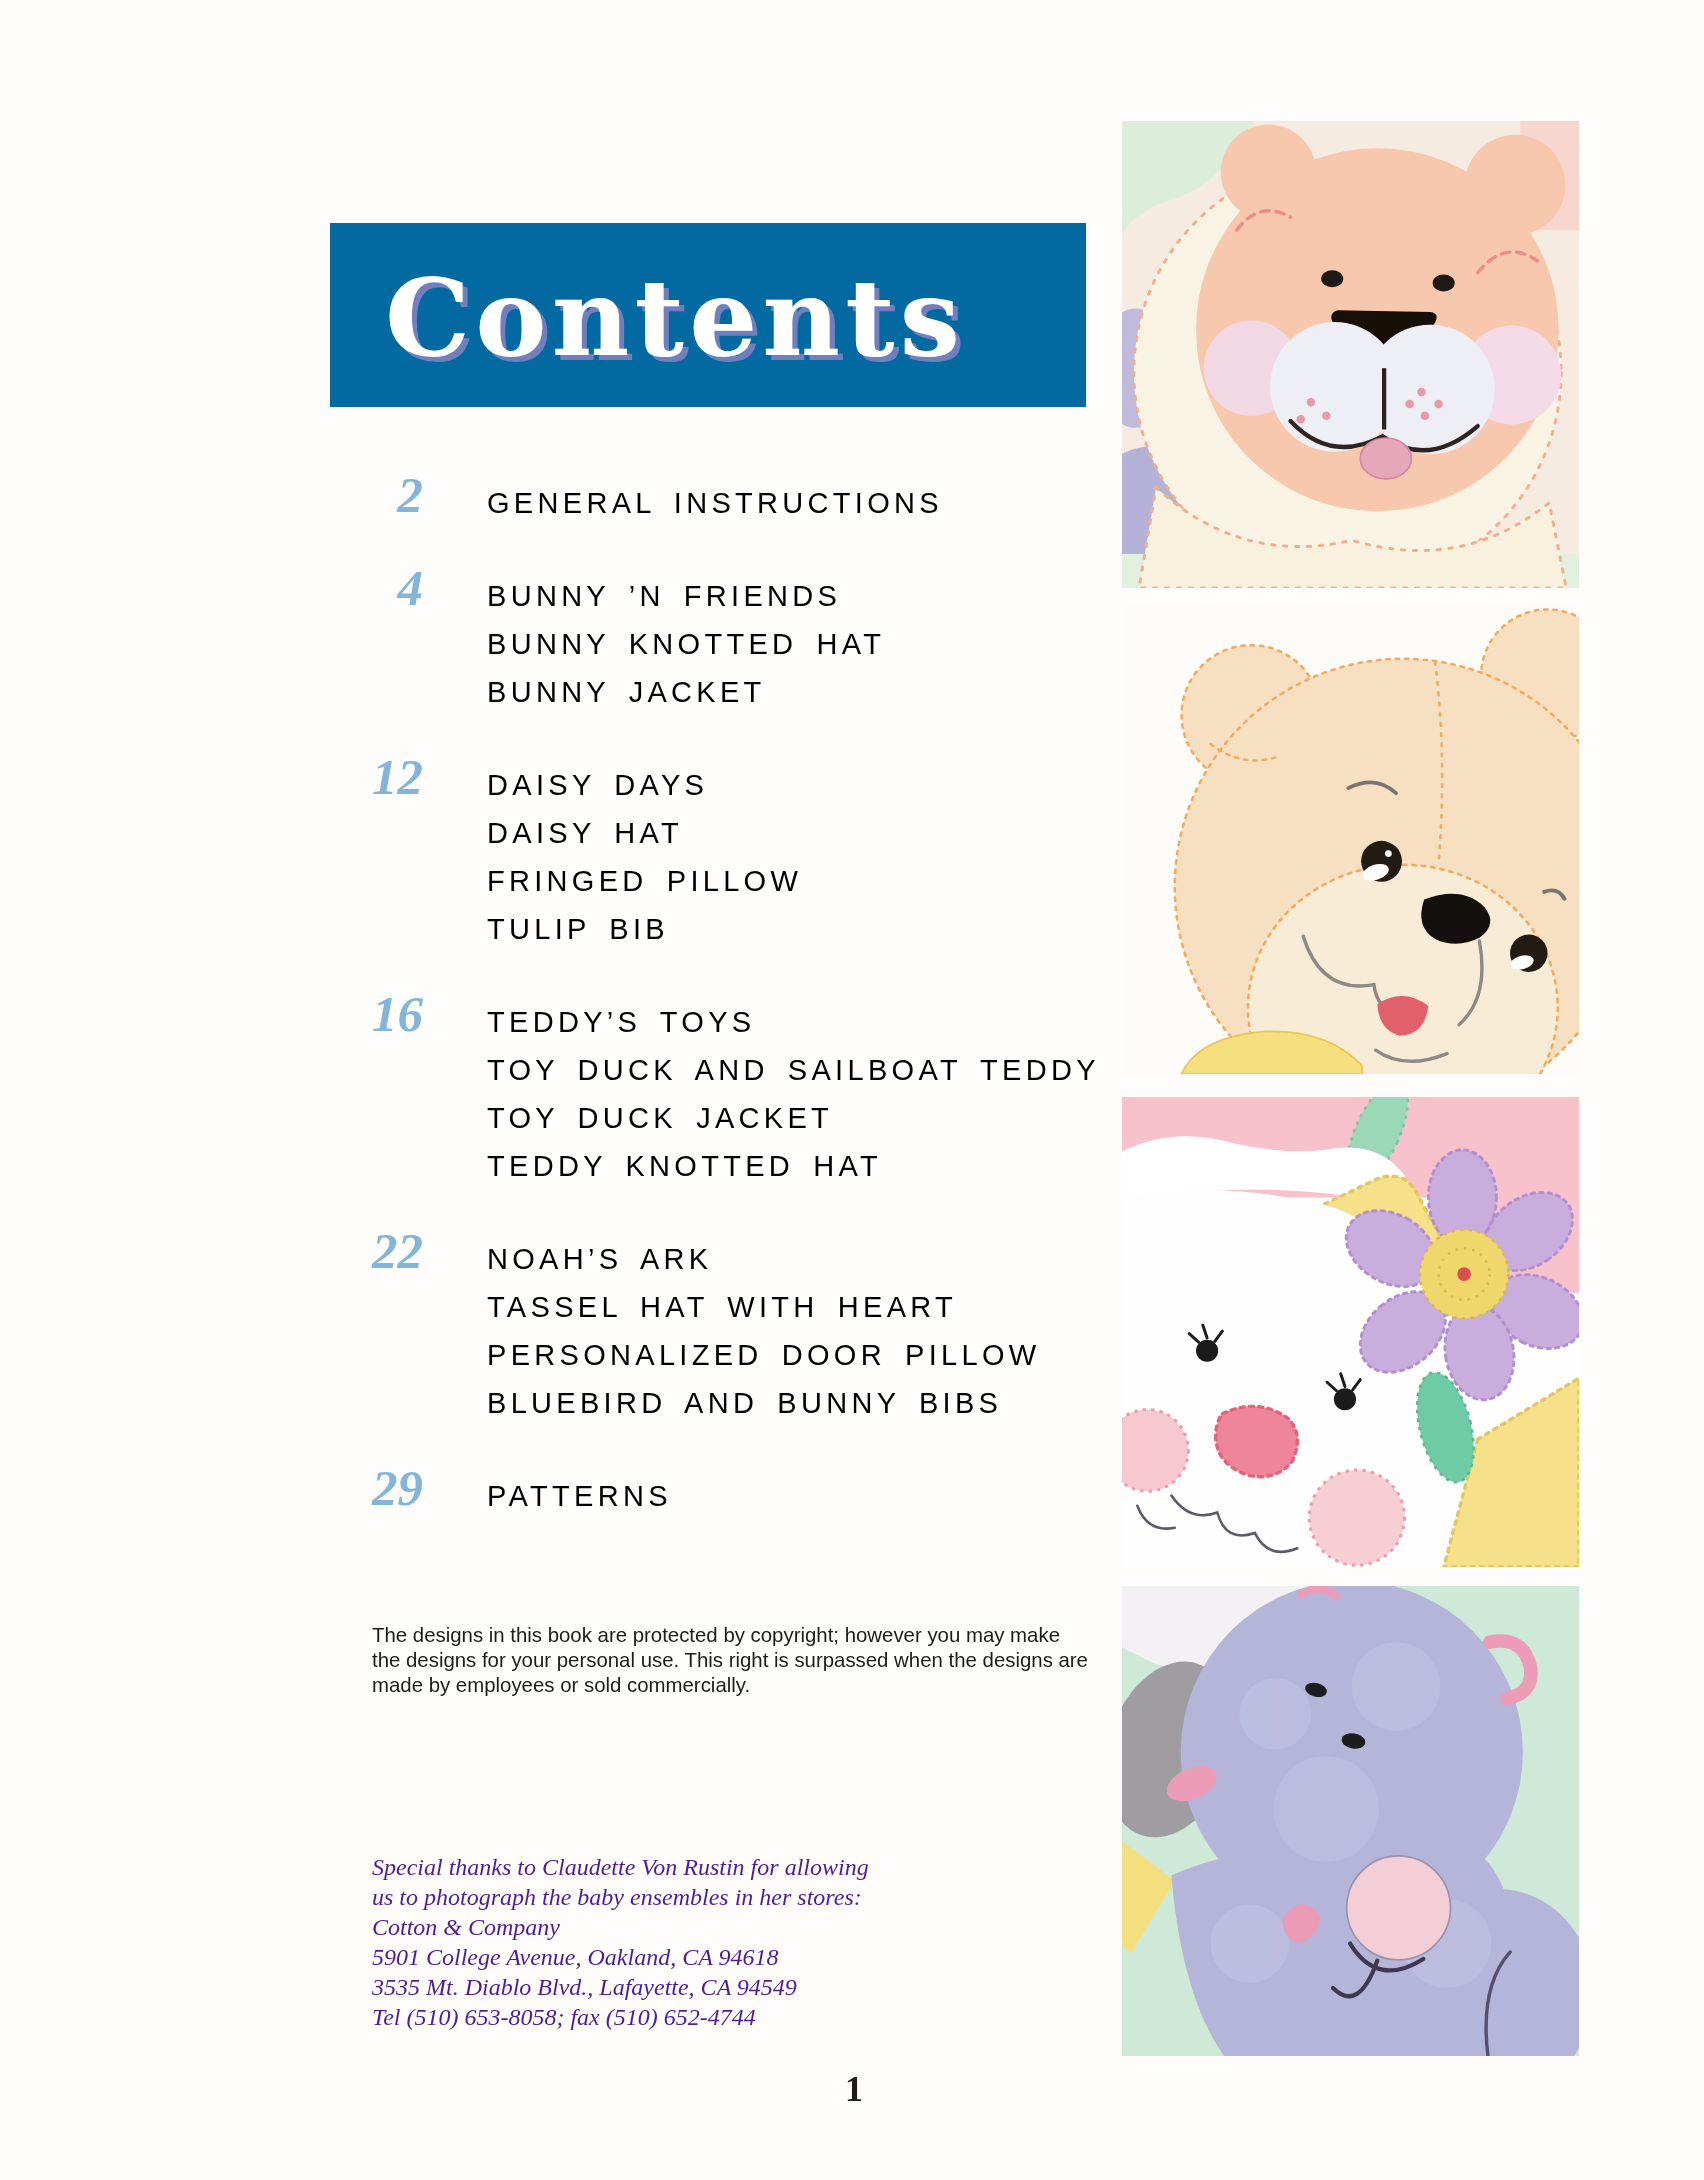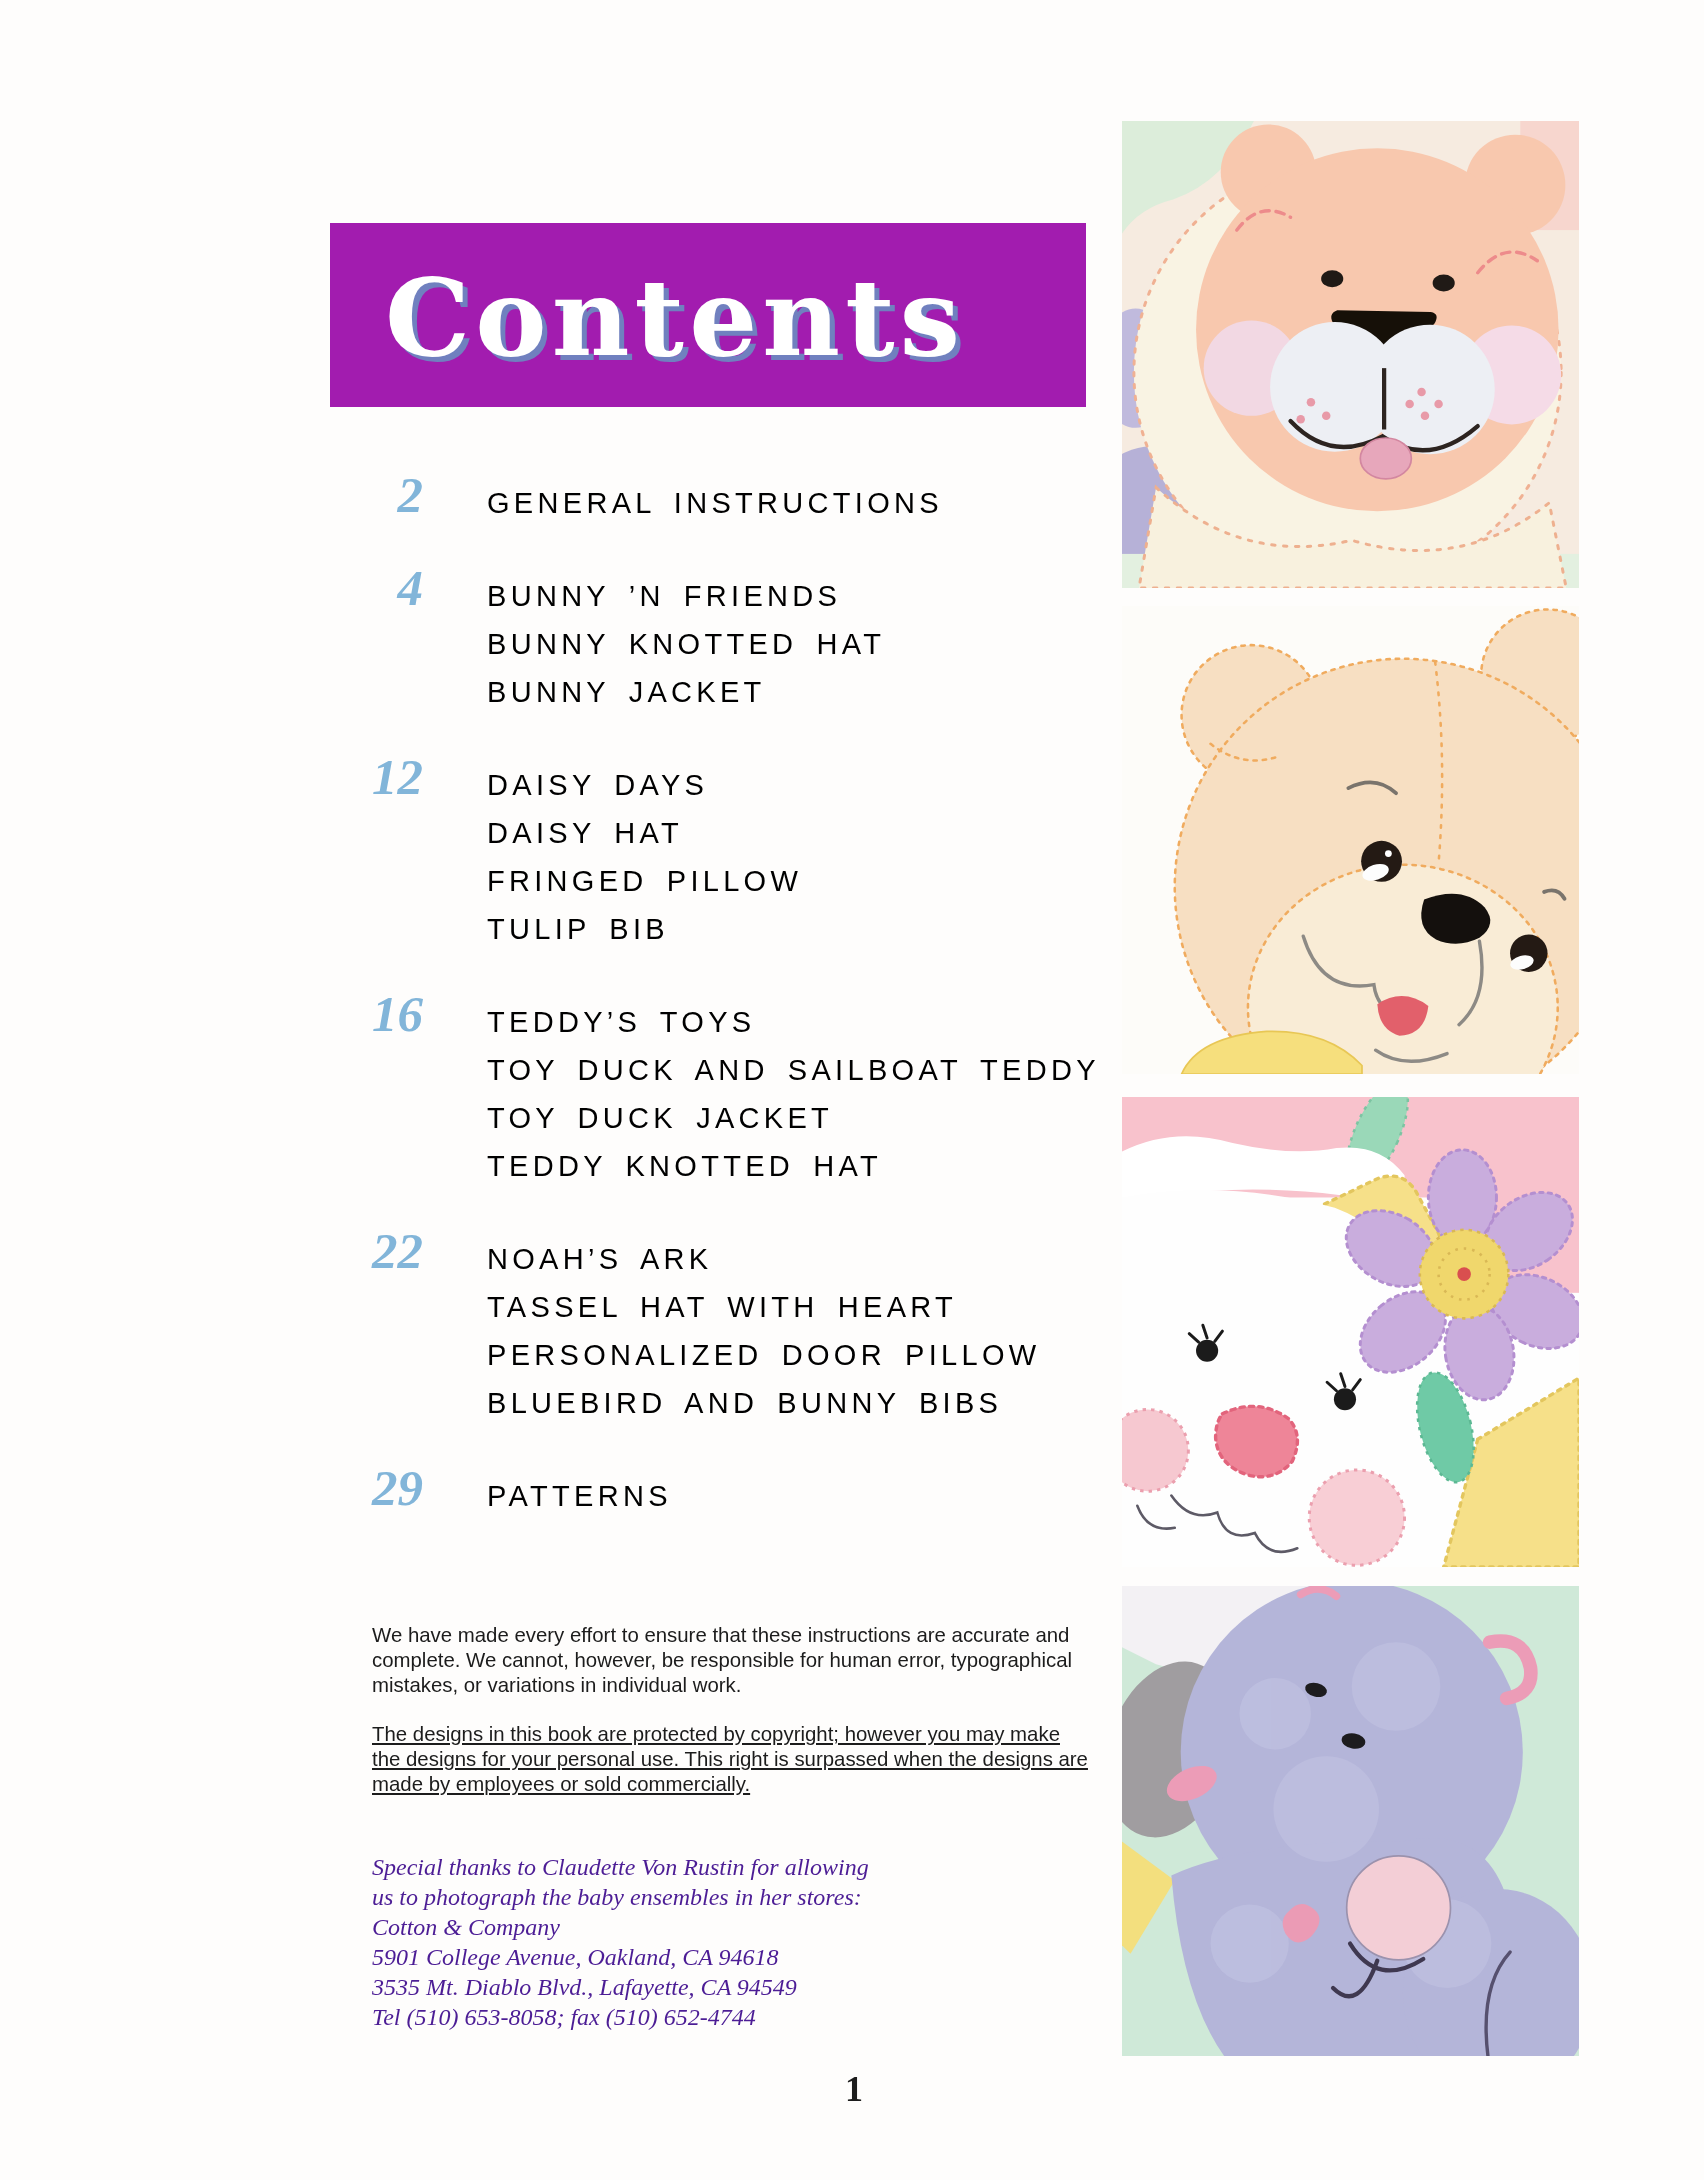--- a/index.html
+++ b/index.html
@@ -6,21 +6,21 @@
   body{
     width:1704px;height:2181px;position:relative;overflow:hidden;
     background:#fefdfc;
     font-family:"Liberation Sans",sans-serif;
     -webkit-font-smoothing:antialiased;
   }
 
   
   .banner{
     position:absolute;left:330px;top:223px;width:756px;height:184px;
-    background:#a21caf;display:flex;align-items:center;text-align:center;
+    background:#0369a1;display:flex;align-items:center;text-align:center;
   }
   .banner h1{
     margin:0 0 0 55px;padding-top:5.1px;
     font-family:"DejaVu Serif","Liberation Serif",serif;
     font-weight:700;font-size:107px;line-height:1;letter-spacing:5.1px;
     color:#ffffff;text-shadow:5.1px 5.1px 0 #7080bf;
   }
 
   
   .toc{position:absolute;left:290px;top:479px;width:801px;}
@@ -120,25 +120,20 @@
   <div class="toc-entry">
     <div class="toc-num">29</div>
     <div class="toc-lines">
       <div class="toc-line">PATTERNS</div>
     </div>
   </div>
 
 </nav>
 
 <section class="disclaimer">
-  <div class="para">
-    <div class="dline">We have made every effort to ensure that these instructions are accurate and</div>
-    <div class="dline">complete. We cannot, however, be responsible for human error, typographical</div>
-    <div class="dline">mistakes, or variations in individual work.</div>
-  </div>
   <div class="para">
     <div class="dline">The designs in this book are protected by copyright; however you may make</div>
     <div class="dline">the designs for your personal use. This right is surpassed when the designs are</div>
     <div class="dline">made by employees or sold commercially.</div>
   </div>
 </section>
 
 <section class="credits">
   <div class="cline">Special thanks to Claudette Von Rustin for allowing</div>
   <div class="cline">us to photograph the baby ensembles in her stores:</div>

